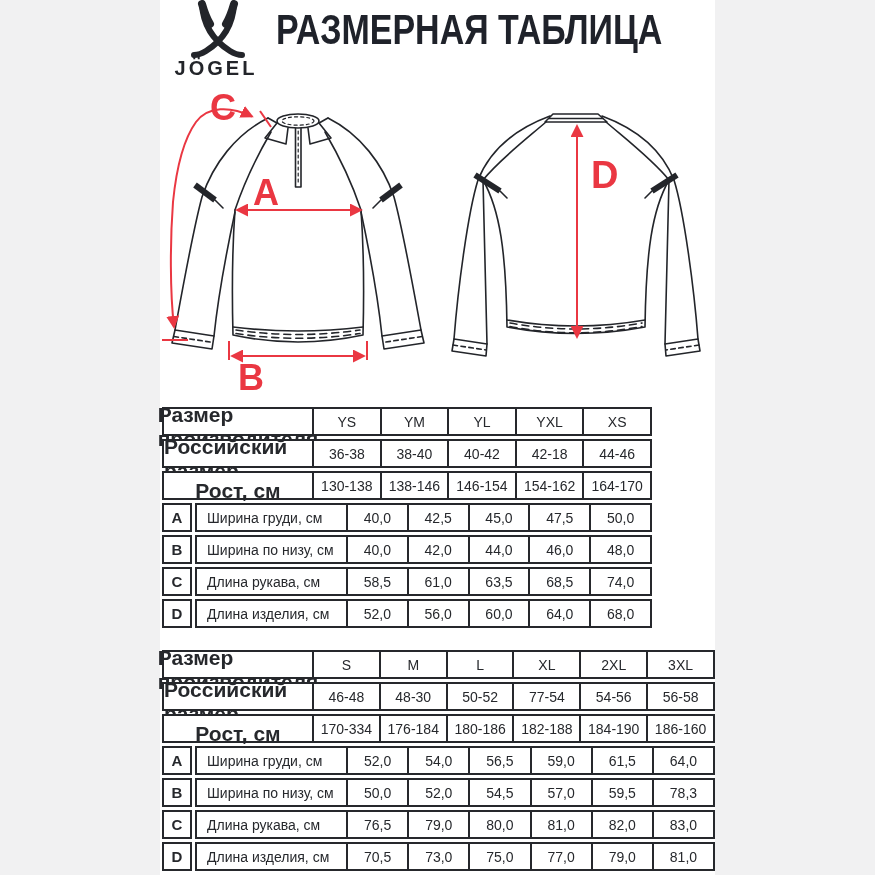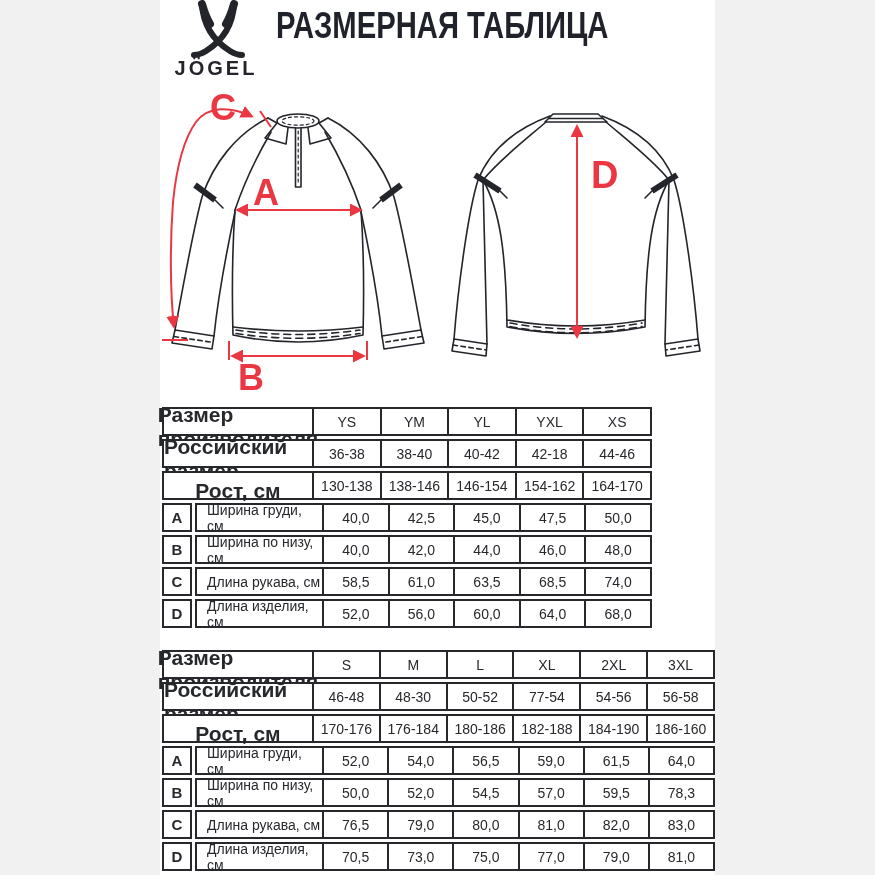--- a/index.html
+++ b/index.html
@@ -19,21 +19,21 @@
     background:var(--sheet,#ffffff);
   }
   
   .logo-wrap{position:absolute; left:166px; top:0px; width:100px; height:80px;}
   .brand-text{
     position:absolute; left:168px; top:57px; width:96px; text-align:center;
     font-size:20px; font-weight:bold; letter-spacing:3px; color:var(--line,#23252a);
   }
   .page-title{
     position:absolute; left:276px; top:5px; white-space:nowrap;
-    font-size:37px; font-weight:bold; color:#1f222a; letter-spacing:0px;
+    font-size:43px; font-weight:bold; color:#1f222a; letter-spacing:0px;
   }
   .page-title .squeeze{display:inline-block; transform:scaleX(0.79); transform-origin:left top;}
   
   .front-svg{position:absolute; left:158px; top:92px;}
   .back-svg{position:absolute; left:445px; top:92px;}
   .ink-ln{stroke:var(--line,#23252a); stroke-width:1.6; fill:none; stroke-linecap:round; stroke-linejoin:round;}
   .ink-thick{stroke:var(--line,#23252a); stroke-width:6; fill:none; stroke-linecap:butt;}
   .dash{stroke-dasharray:7 5;}
   .dash-s{stroke-dasharray:4.5 3.5;}
   .dash-z{stroke-dasharray:3 3; stroke-width:1.2;}
@@ -43,21 +43,21 @@
   
   .size-table{position:absolute;}
   .t-row{display:flex; gap:3px; height:29px; margin-bottom:3px;}
   .t-row:last-child{margin-bottom:0;}
   .t-box{border:2px solid var(--ink,#26282c); background:var(--sheet,#fff); display:flex; align-items:stretch;}
   .t-box.head,.t-box.main{flex:1;}
   .t-box.letter{width:30px; flex:none; align-items:center; justify-content:center;
                 font-weight:bold; font-size:15px;}
   .cell{display:flex; align-items:center; justify-content:center; font-size:14px;}
   .cell.merged{width:148px; flex:none; font-weight:bold; font-size:21px;margin-top:11px;}
-  .cell.lbl{width:125px; flex:none; justify-content:flex-start; padding-left:10px; font-size:14px;}
+  .cell.lbl{width:149px; flex:none; justify-content:flex-start; padding-left:10px; font-size:14px;}
   .cell.val{flex:1; border-left:2px solid var(--ink,#26282c);}
   #table-youth{left:162px; top:407px; width:490px;}
   #table-adult{left:162px; top:650px; width:553px;}
 </style>
 </head>
 <body>
 
 <div class="sheet"></div>
 
 <svg class="logo-wrap" viewBox="0 0 100 78" width="100" height="78">
@@ -268,21 +268,21 @@
         <div class="cell val">48-30</div>
         <div class="cell val">50-52</div>
         <div class="cell val">77-54</div>
         <div class="cell val">54-56</div>
         <div class="cell val">56-58</div>
       </div>
     </div>
     <div class="t-row">
       <div class="t-box head">
         <div class="cell merged">Рост, см</div>
-        <div class="cell val">170-176</div>
+        <div class="cell val">170-334</div>
         <div class="cell val">176-184</div>
         <div class="cell val">180-186</div>
         <div class="cell val">182-188</div>
         <div class="cell val">184-190</div>
         <div class="cell val">186-160</div>
       </div>
     </div>
     <div class="t-row">
       <div class="t-box letter">A</div>
       <div class="t-box main">

